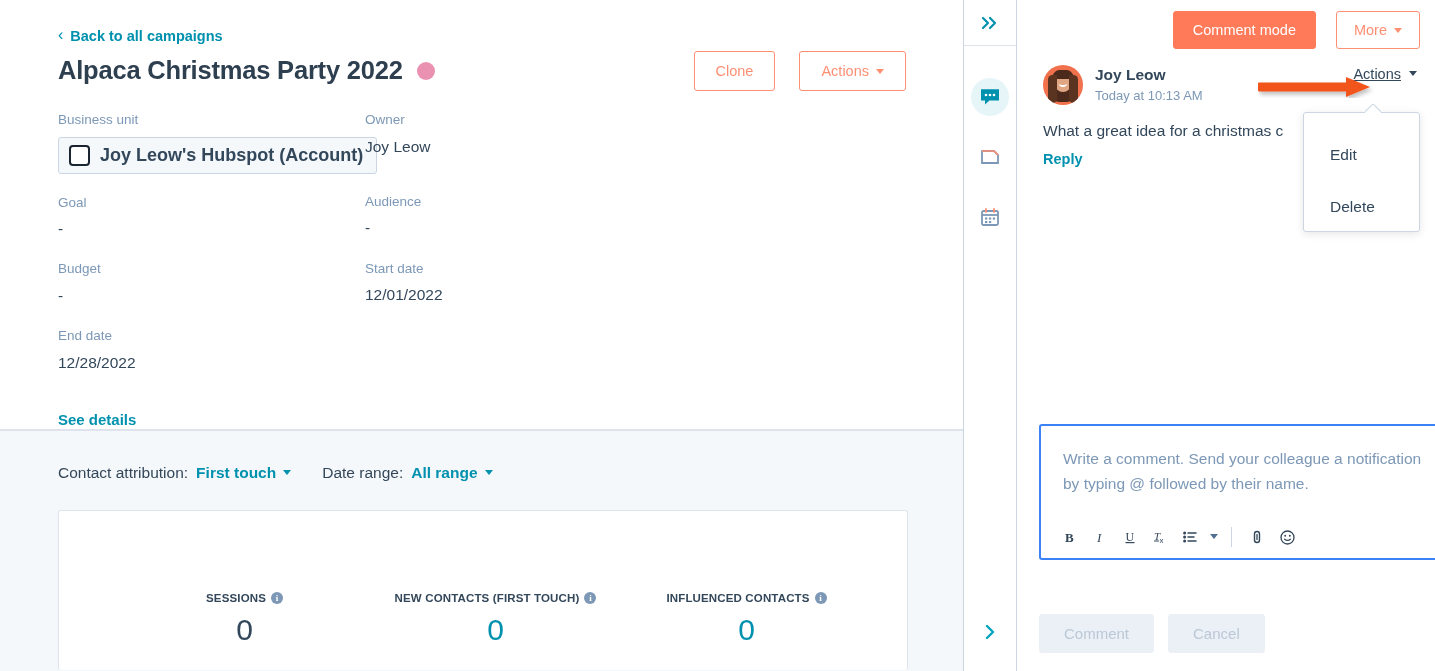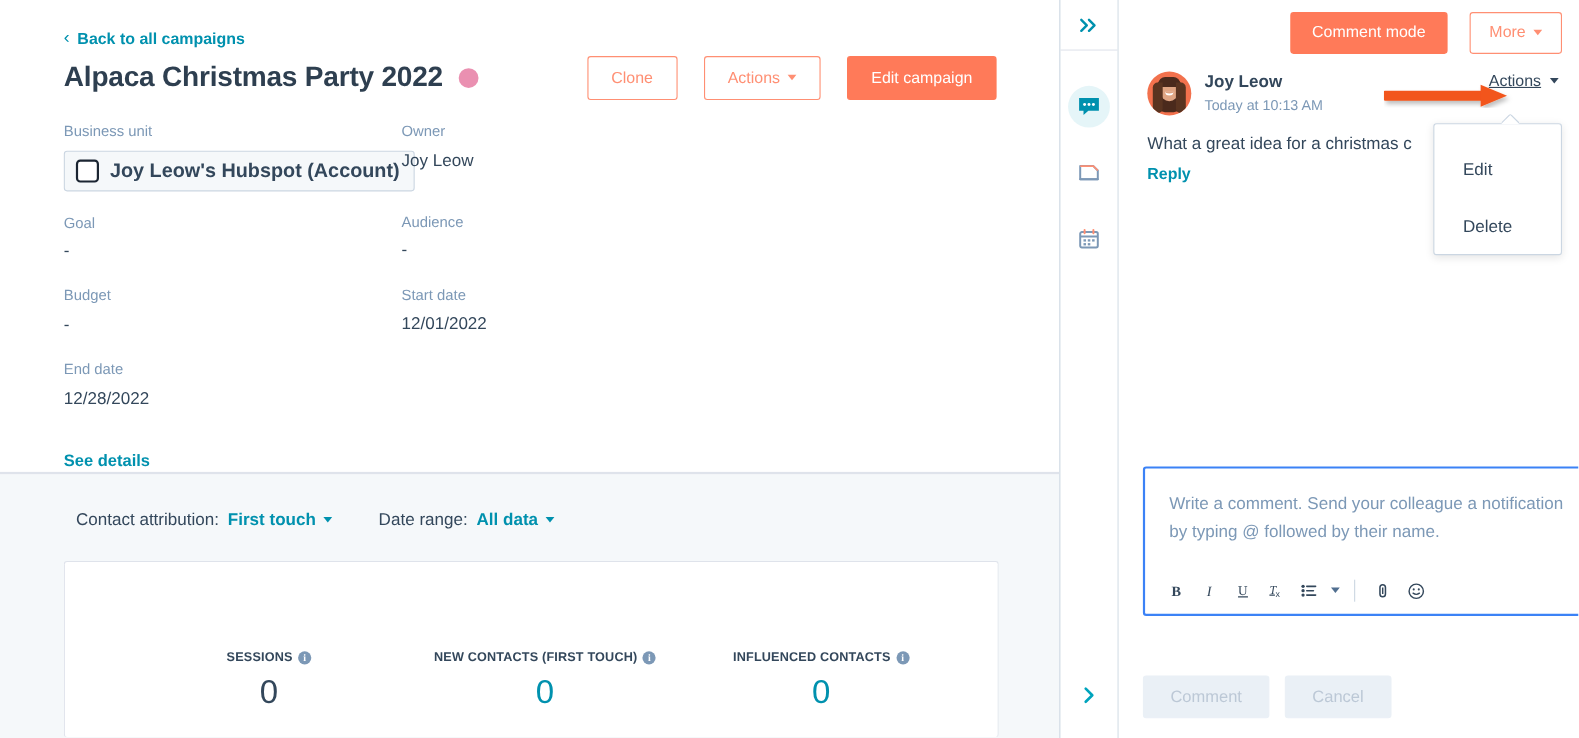--- a/index.html
+++ b/index.html
@@ -104,21 +104,21 @@
     position: absolute; left: 0; right: 0; bottom: 0; height: 1px; background: #dfe3eb;
   }
 
   .left-bottom {
     background: #f5f8fa; height: 241px; padding-left: 58px; position: relative;
     border-top: 1px solid #dfe3eb;
   }
   .filter-row {
     display: flex; align-items: center; gap: 31px; padding-top: 33px;
   }
-  .filter { display: flex; align-items: center; gap: 8px; font-size: 15.5px; margin-left: 11px; }
+  .filter { display: flex; align-items: center; gap: 8px; font-size: 15.5px; }
   .filter-label { color: #33475b; }
   .filter-value {
     color: #0091ae; font-weight: 700; cursor: pointer; display: inline-flex;
     align-items: center;
   }
 
   .overview-card {
     margin-top: 28px; margin-right: 55px; background: #fff;
     border: 1px solid #dfe3eb; border-radius: 3px; border-bottom: none;
     height: 160px; padding: 28px 30px 0 30px; overflow: hidden;
@@ -300,21 +300,20 @@
       <div class="title-row">
         <div class="page-title">Alpaca Christmas Party 2022</div>
         <span class="color-dot" id="titleDot" style="background: rgb(234, 144, 177);"></span>
       </div>
 
       <div class="header-actions">
         <button class="btn btn-secondary">Clone</button>
         <button class="btn btn-secondary">
           <span>Actions</span><span class="caret-down"></span>
         </button>
-        <button class="btn btn-primary">Edit campaign</button>
       </div>
 
       <div class="details">
         <div class="det-col c1">
           <div class="det-block">
             <div class="det-label">Business unit</div>
             <div class="bu-chip">
               <span class="bu-logo"></span>
               <span class="bu-name">Joy Leow's Hubspot (Account)</span>
             </div>
@@ -358,21 +357,21 @@
         <div class="filter">
           <span class="filter-label">Contact attribution:</span>
           <span class="filter-value">
             <span>First touch</span>
               <span class="caret-down"></span>
           </span>
         </div>
         <div class="filter">
           <span class="filter-label">Date range:</span>
           <span class="filter-value">
-            <span>All data</span>
+            <span>All range</span>
               <span class="caret-down"></span>
           </span>
         </div>
       </div>
 
       <div class="overview-card">
         <div class="metrics">
           <div class="metric">
             <div class="metric-label">
               <span>SESSIONS</span>

